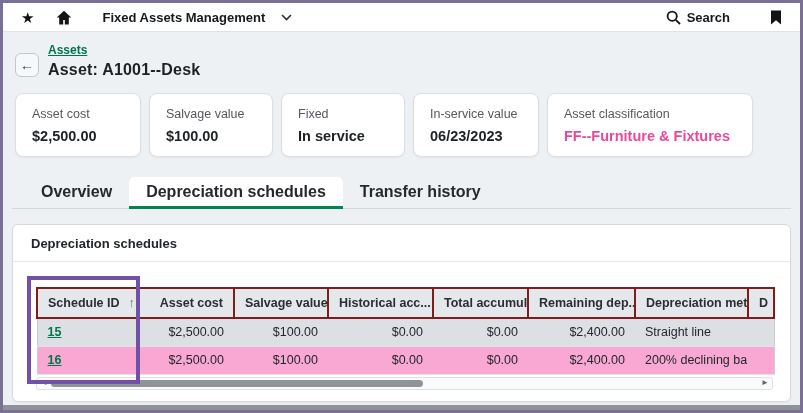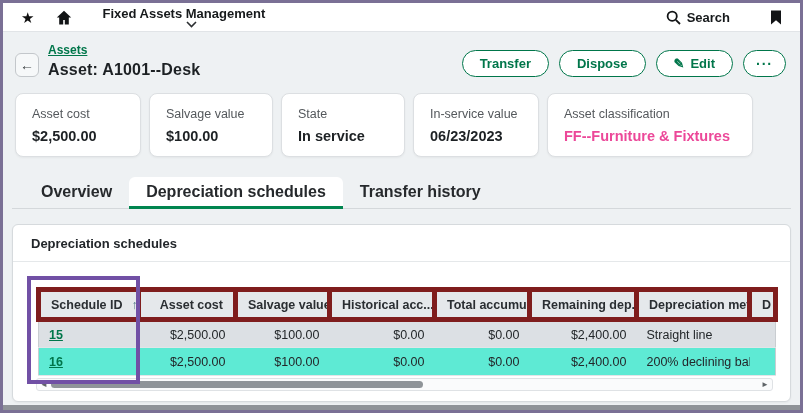--- a/index.html
+++ b/index.html
@@ -10,21 +10,21 @@
     border:3px solid #7a7095; background:#eef1f3; overflow:hidden;
   }
   
   .topbar {
     height:29px; background:#ffffff; border-bottom:1px solid #e1e4e7;
     display:flex; align-items:center; padding:0 18px; color:#1a1d1f;
   }
   .topbar .icon-btn { display:flex; align-items:center; cursor:pointer; }
   .star-glyph { font-size:15px; line-height:1; color:#111; }
   .home-svg { margin-left:22px; }
-  .app-switcher { display:flex; align-items:center; margin-left:30px; cursor:pointer;flex-direction:column; }
+  .app-switcher { display:flex; align-items:center; margin-left:30px; cursor:pointer; }
   .app-name { font-size:13px; font-weight:bold; color:#16191b; }
   .chev { margin-left:16px; display:flex; align-items:center; }
   .topbar-right { margin-left:auto; display:flex; align-items:center; gap:40px; }
   .search-box { display:flex; align-items:center; gap:6px; cursor:pointer; }
   .search-label { font-size:13px; font-weight:bold; color:#16191b; }
   
   .page-header { display:flex; justify-content:space-between; align-items:flex-start; margin:8px 14px 0 12px; }
   .ph-left { display:flex; align-items:flex-start; }
   .back-btn {
     width:24px; height:24px; margin-top:13px; border:1px solid #c3c7cb; border-radius:6px;
@@ -62,29 +62,29 @@
   }
   
   .panel {
     margin:15px 9px 0 9px; background:#ffffff; border:1px solid #d6dadd; border-radius:6px;
     height:178px; box-shadow:0 1px 2px rgba(30,35,40,.05); overflow:hidden;
   }
   .panel-title { font-size:13px; font-weight:bold; color:#22262a; padding:11px 18px 10px 18px; border-bottom:1px solid #e5e8ea; }
   .table-wrap { margin:25px 20px 0 23px; width:737px; }
   table.grid { border-collapse:collapse; width:737px; table-layout:fixed; background:#fff; border:1px solid #c9cdd1; }
   table.grid th {
-    background:#e5e8eb; border:5px solid #7f1d1d; height:30px; font-size:12.5px;
+    background:#e5e8eb; border:2px solid #7f1d1d; height:30px; font-size:12.5px;
     color:#2a2e32; font-weight:bold; padding:0 10px; white-space:nowrap; overflow:hidden;
   }
   table.grid td {
     height:28px; font-size:12.5px; color:#23272a; padding:0 10px;
     border-bottom:1px solid #e2e5e8; white-space:nowrap; overflow:hidden;
   }
   tr.row-odd td { background:#dce0e4; }
-  tr.row-even td { background:#5eead4; }
+  tr.row-even td { background:#f9a8d4; }
   .al { text-align:left; } .ar { text-align:right; }
   .id-link { color:#00764a; text-decoration:underline; font-weight:bold; cursor:pointer; }
   .sort-arrow { color:#4e7582; font-size:12px; margin-left:9px; font-weight:normal; }
   
   .hscroll {
     position:relative; margin:2px 20px 0 23px; width:737px; height:13px;
     background:#fafbfc; border:1px solid #dfe2e5; border-radius:3px;
     display:flex; align-items:center; justify-content:space-between; padding:0 3px;
   }
   .scroll-arrow { font-size:8px; color:#5f6468; line-height:1; cursor:pointer; }
@@ -140,48 +140,33 @@
   <div class="page-header">
     <div class="ph-left">
       <div class="back-btn">
         <span>←</span>
       </div>
       <div class="ph-text">
         <div><span class="breadcrumb-link">Assets</span></div>
         <div class="page-title">Asset: A1001--Desk</div>
       </div>
     </div>
-    <div class="ph-actions">
-      <button class="pill-btn">
-        <span>Transfer</span>
-      </button>
-      <button class="pill-btn">
-        <span>Dispose</span>
-      </button>
-      <button class="pill-btn">
-        <span class="pencil">✎</span>
-        <span>Edit</span>
-      </button>
-      <button class="pill-btn more">
-        <span>···</span>
-      </button>
-    </div>
   </div>
 
   <div class="cards">
     <div class="card c1">
       <div class="card-label">Asset cost</div>
       <div class="card-value">$2,500.00</div>
     </div>
     <div class="card c2">
       <div class="card-label">Salvage value</div>
       <div class="card-value">$100.00</div>
     </div>
     <div class="card c3">
-      <div class="card-label">State</div>
+      <div class="card-label">Fixed</div>
       <div class="card-value">In service</div>
     </div>
     <div class="card c4">
       <div class="card-label">In-service value</div>
       <div class="card-value">06/23/2023</div>
     </div>
     <div class="card c5">
       <div class="card-label">Asset classification</div>
       <div class="card-value link">FF--Furniture &amp; Fixtures</div>
     </div>

